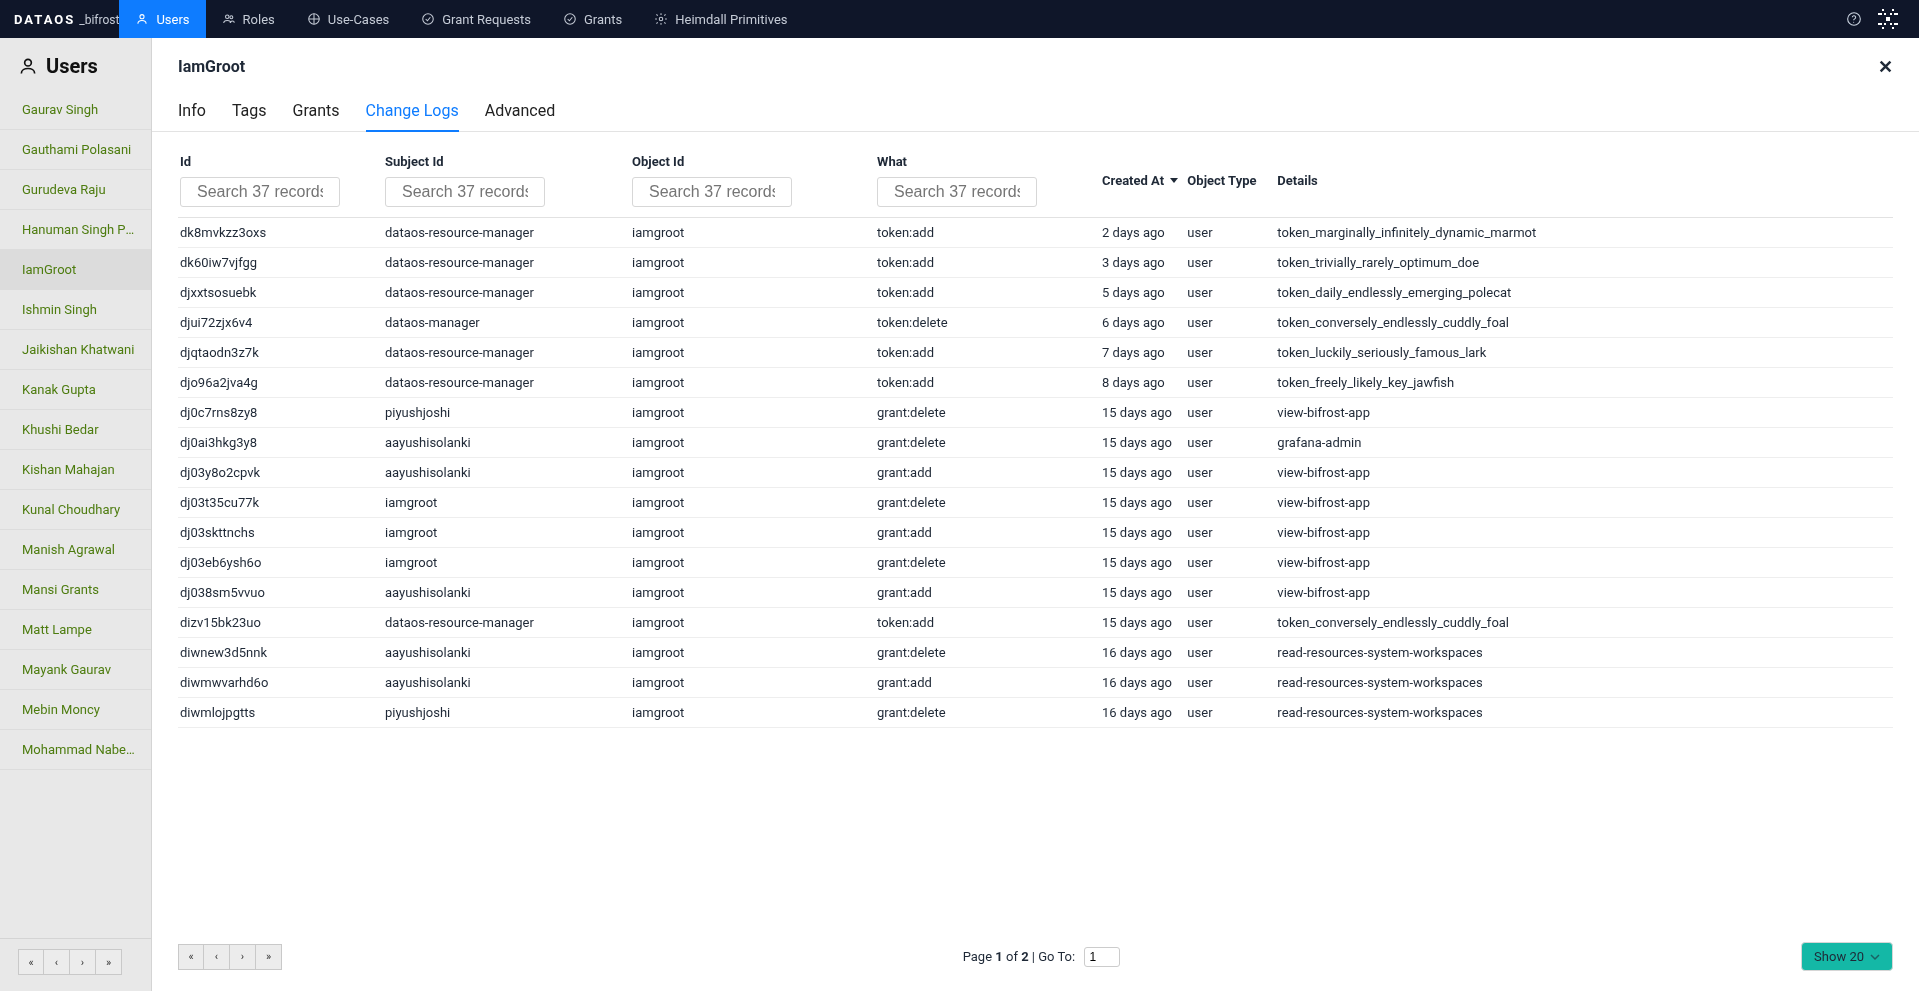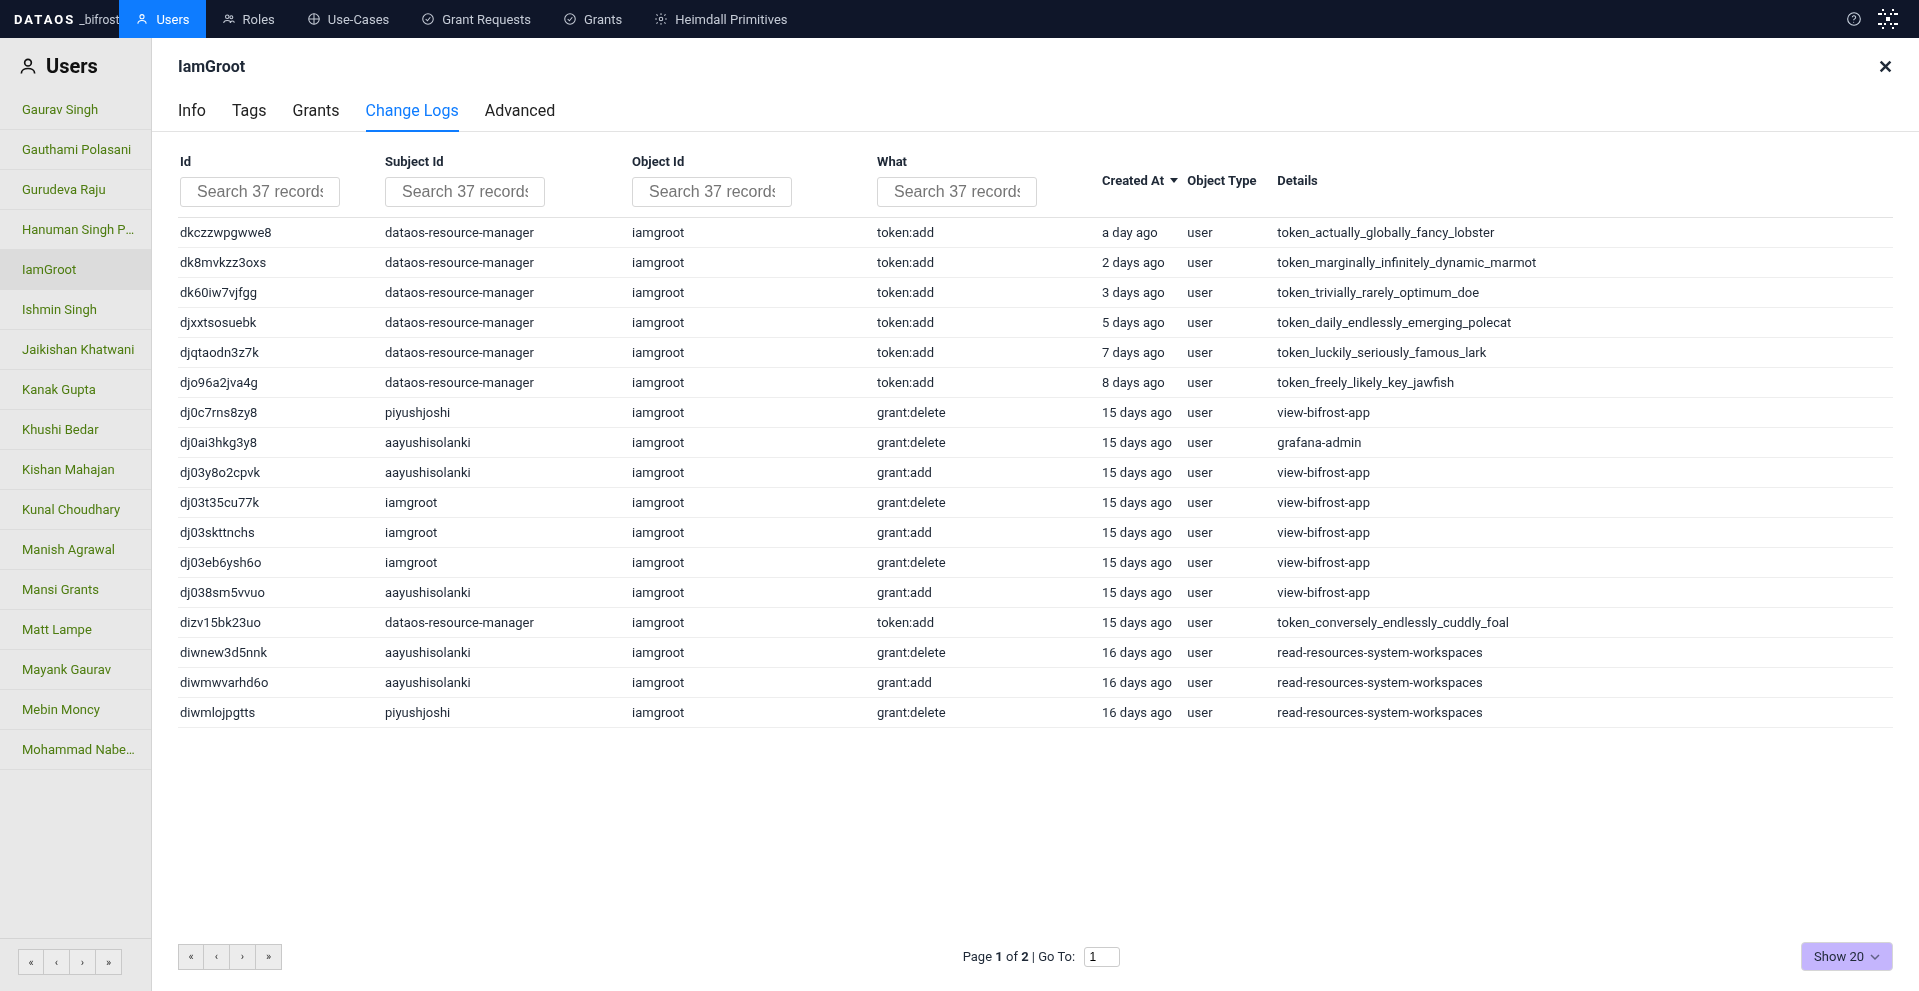--- a/index.html
+++ b/index.html
@@ -196,21 +196,21 @@
     font-size: 12px;
     padding: 2px 4px;
     border:1px solid #ccc;
     border-radius:3px;
   }
   .show-btn {
     border: 1px solid #d6d6d6;
     border-radius: 4px;
     padding: 6px 12px;
     font-size: 13px;
-    background:#c4b5fd;
+    background:#14b8a6;
     cursor:pointer;
     display:flex; align-items:center; gap:6px;
   }
   .show-btn svg { width:10px;height:10px; opacity:.6;}
 
   .col-id        { width: 205px; }
   .col-subject   { width: 247px; }
   .col-object    { width: 245px; }
   .col-what      { width: 225px; }
   .col-created   { width: 82px; }
@@ -393,29 +393,20 @@
               <svg viewBox="0 0 10 10">
                     <path d="M1 3 L5 8 L9 3 Z" fill="currentColor"></path>
                   </svg>
             </span></th>
             <th><span>Object Type</span></th>
             <th><span>Details</span></th>
           </tr>
         </thead>
         <tbody id="logs-body">
             <tr>
-              <td>dkczzwpgwwe8</td>
-              <td>dataos-resource-manager</td>
-              <td>iamgroot</td>
-              <td>token:add</td>
-              <td>a day ago</td>
-              <td>user</td>
-              <td>token_actually_globally_fancy_lobster</td>
-            </tr>
-            <tr>
               <td>dk8mvkzz3oxs</td>
               <td>dataos-resource-manager</td>
               <td>iamgroot</td>
               <td>token:add</td>
               <td>2 days ago</td>
               <td>user</td>
               <td>token_marginally_infinitely_dynamic_marmot</td>
             </tr>
             <tr>
               <td>dk60iw7vjfgg</td>
@@ -427,20 +418,29 @@
               <td>token_trivially_rarely_optimum_doe</td>
             </tr>
             <tr>
               <td>djxxtsosuebk</td>
               <td>dataos-resource-manager</td>
               <td>iamgroot</td>
               <td>token:add</td>
               <td>5 days ago</td>
               <td>user</td>
               <td>token_daily_endlessly_emerging_polecat</td>
+            </tr>
+            <tr>
+              <td>djui72zjx6v4</td>
+              <td>dataos-manager</td>
+              <td>iamgroot</td>
+              <td>token:delete</td>
+              <td>6 days ago</td>
+              <td>user</td>
+              <td>token_conversely_endlessly_cuddly_foal</td>
             </tr>
             <tr>
               <td>djqtaodn3z7k</td>
               <td>dataos-resource-manager</td>
               <td>iamgroot</td>
               <td>token:add</td>
               <td>7 days ago</td>
               <td>user</td>
               <td>token_luckily_seriously_famous_lark</td>
             </tr>

